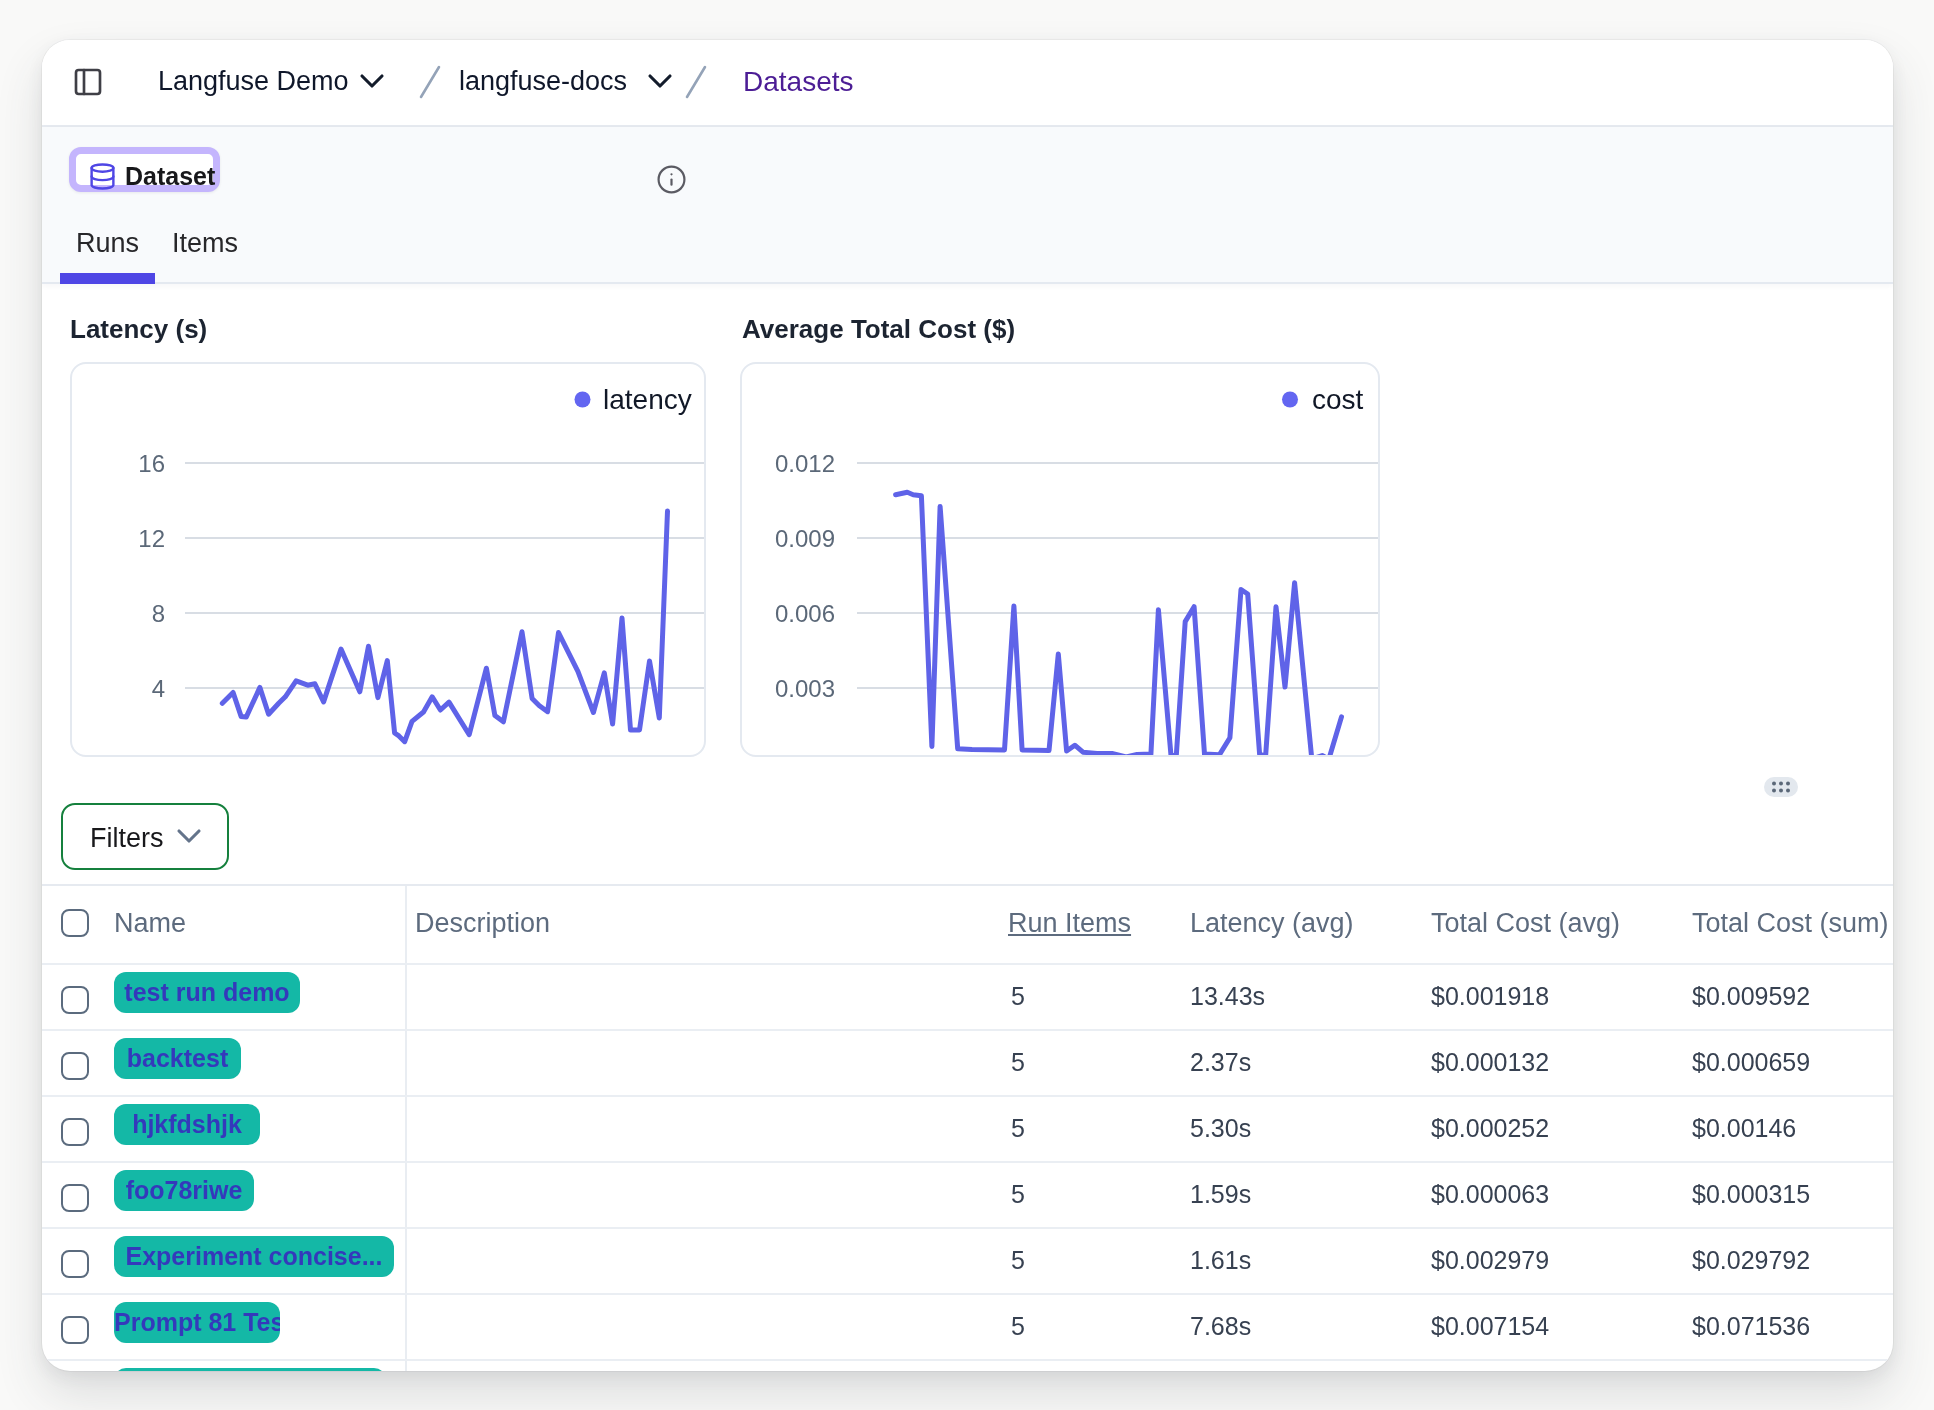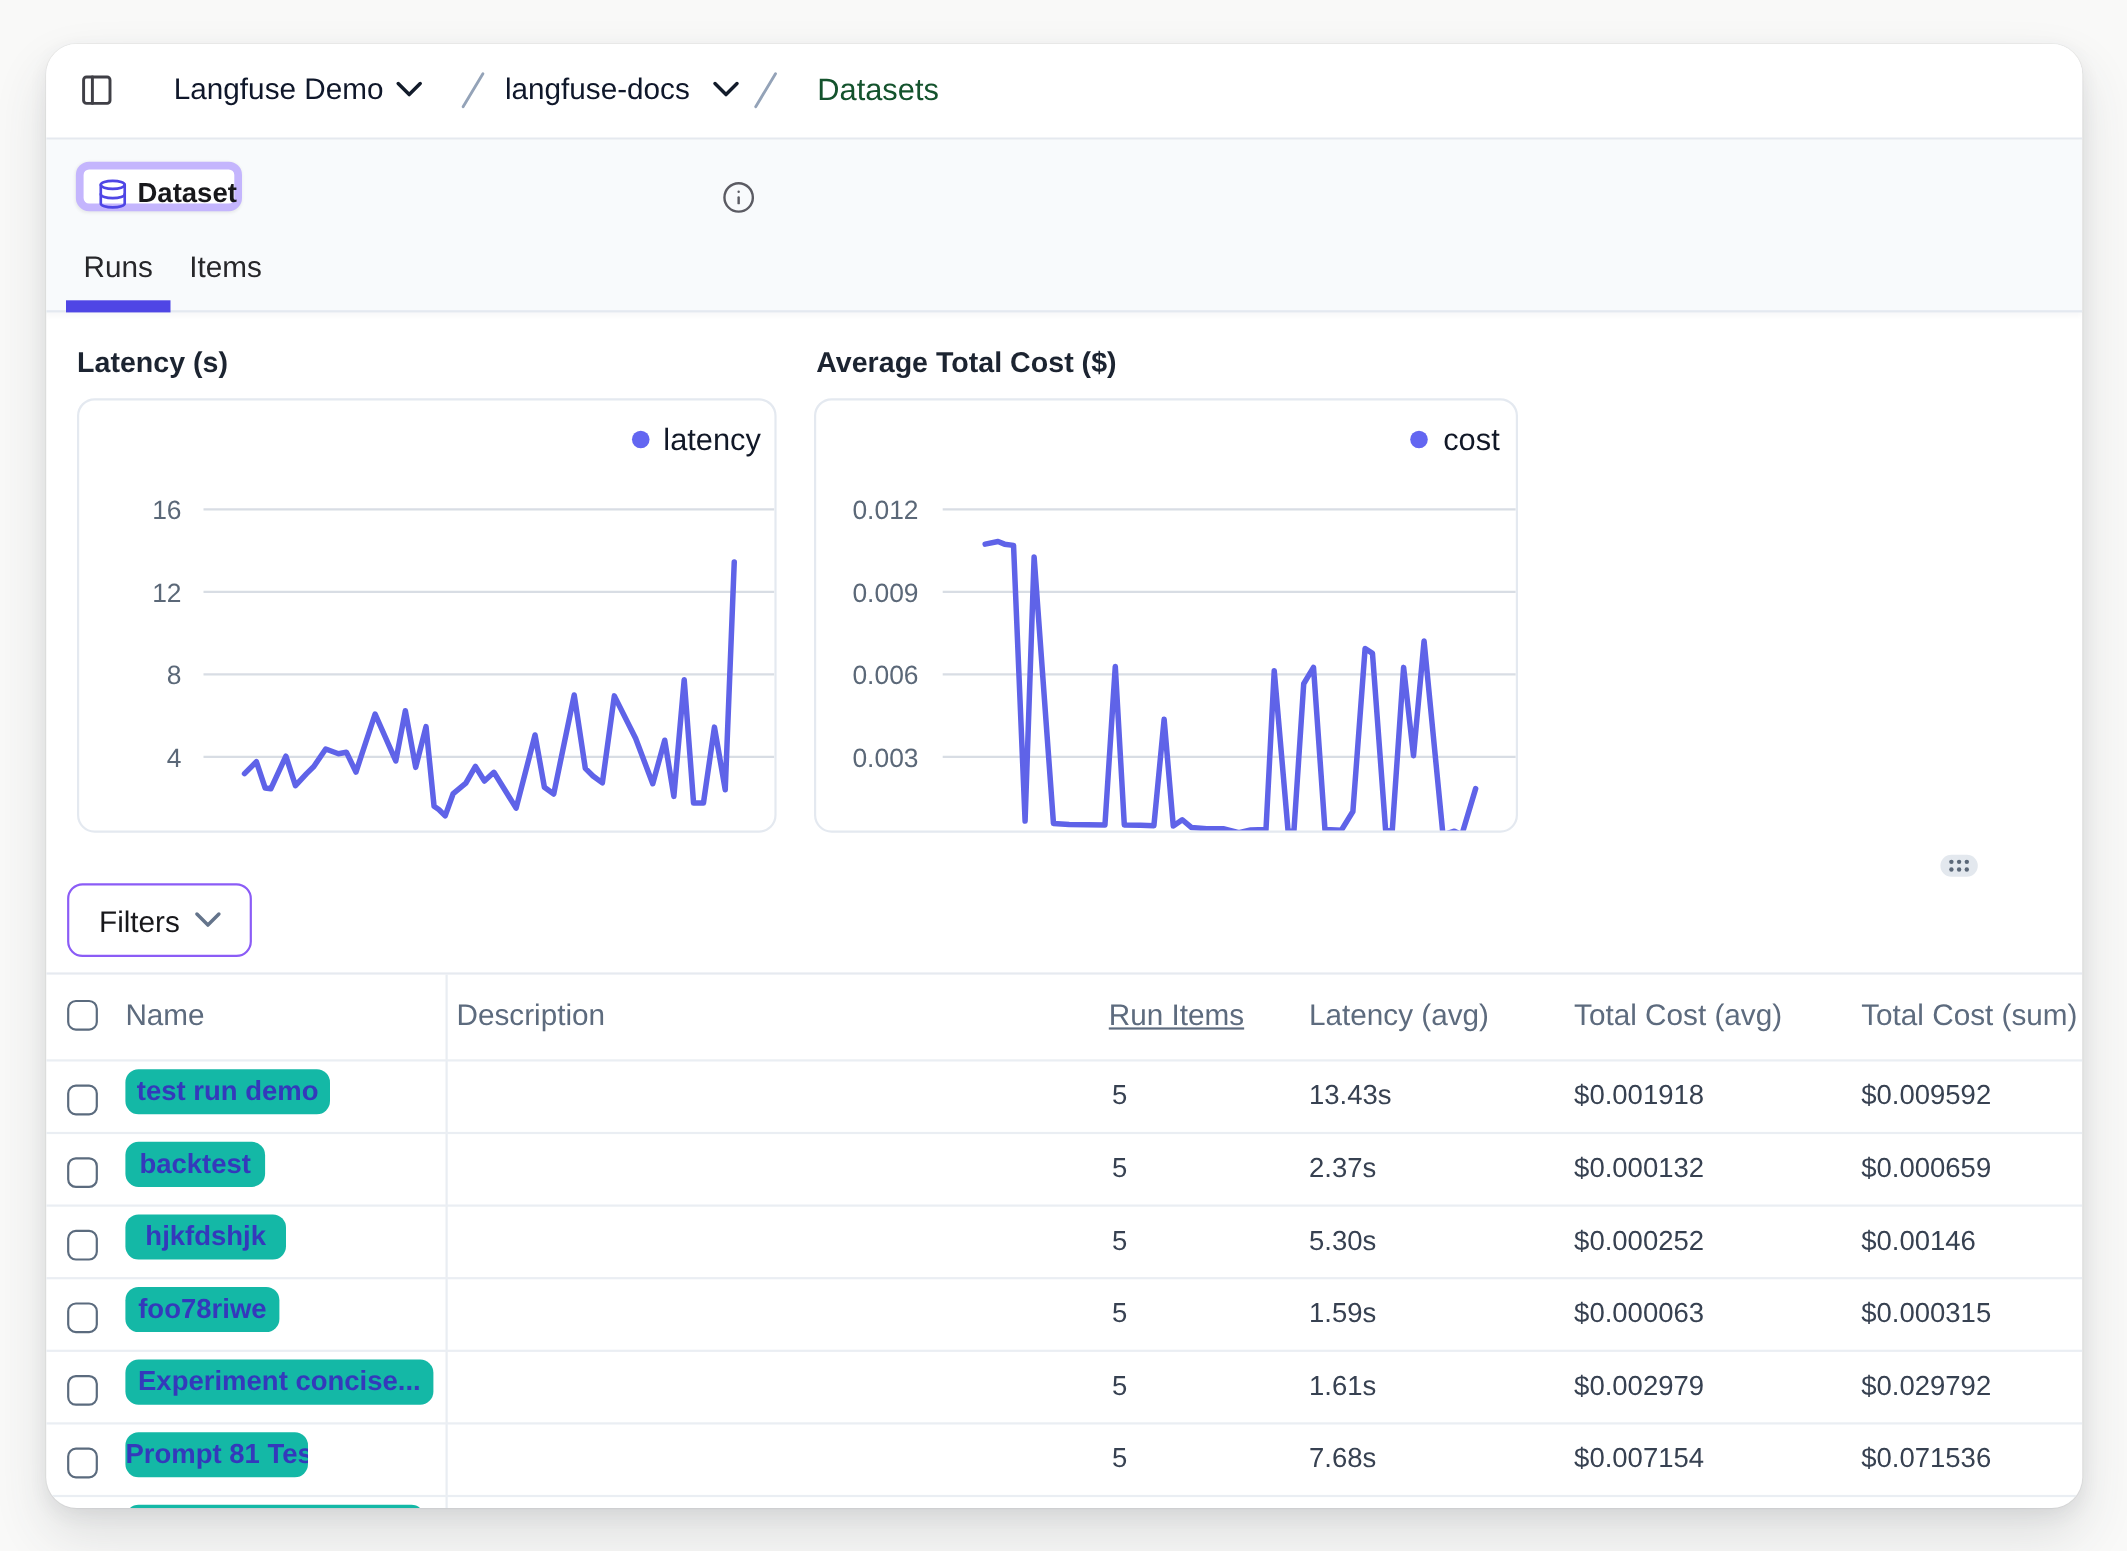--- a/index.html
+++ b/index.html
@@ -6,33 +6,33 @@
   html,body { width:1934px; height:1410px; background:#f9f9f8; font-family:"Liberation Sans", sans-serif; overflow:hidden; }
   .card {
     position:absolute; left:42px; top:40px; width:1851px; height:1331px;
     background:#ffffff; border-radius:28px; overflow:hidden;
     box-shadow: 0 24px 48px rgba(60,64,72,0.14), 0 6px 16px rgba(60,64,72,0.08), 0 0 0 1px rgba(0,0,0,0.04);
   }
   .abs { position:absolute; }
   
   .topbar { position:absolute; left:0; top:0; width:100%; height:87px; background:#fff; border-bottom:2px solid #e6eaf0; }
   .crumb-dark { color:#0f172a; font-size:27px; font-weight:500; white-space:nowrap; }
-  .crumb-gray { color:#14532d; font-size:28px; font-weight:500; white-space:nowrap; }
+  .crumb-gray { color:#4c1d95; font-size:28px; font-weight:500; white-space:nowrap; }
   
   .band { position:absolute; left:0; top:87px; width:100%; height:157px; background:#f8fafc; border-bottom:2px solid #e4e9f0; box-shadow:0 2px 6px rgba(15,23,42,0.04); }
   .dbadge { position:absolute; left:27px; top:107px; width:151px; height:45px; background:#fff; border:7px solid #c4b5fd; border-radius:12px; box-shadow:0 1px 3px rgba(0,0,0,0.07); }
   .dbadge-text { position:absolute; left:49px; top:8px; font-size:25px; font-weight:700; color:#18181b; line-height:29px; white-space:nowrap; }
   .dstitle { position:absolute; left:186px; top:110px; font-size:35px; font-weight:700; color:#27272a; letter-spacing:-0.3px; line-height:44px; white-space:nowrap; }
   .tab { position:absolute; font-size:27px; font-weight:500; color:#27272a; text-align:center; line-height:33px; white-space:nowrap; }
   .tab-underline { position:absolute; left:18px; top:233px; width:95px; height:11px; background:#4f46e5; }
   
   .sect-title { position:absolute; font-size:26px; font-weight:700; color:#1c2431; line-height:34px; white-space:nowrap; }
   .chartcard { position:absolute; top:322px; height:395px; background:#fff; border:2px solid #e4e9f0; border-radius:16px; }
   
-  .filters { position:absolute; left:19px; top:763px; width:168px; height:67px; background:#fff; border:2px solid #8b5cf6; border-radius:14px; }
+  .filters { position:absolute; left:19px; top:763px; width:168px; height:67px; background:#fff; border:2px solid #15803d; border-radius:14px; }
   .handle { position:absolute; left:1722px; top:737px; width:34px; height:20px; background:#e3e8ee; border-radius:10px; }
   
   .thead-border { position:absolute; left:0; top:844px; width:100%; height:0; border-top:2px solid #e6eaf0; }
   .vsep { position:absolute; left:363px; top:846px; width:0; height:485px; border-left:2px solid #e9edf2; }
   .th { position:absolute; font-size:27px; font-weight:500; color:#5d6b7e; line-height:31px; white-space:nowrap; }
   .td { position:absolute; font-size:25px; font-weight:400; color:#374151; line-height:30px; white-space:nowrap; }
   .rowline { position:absolute; left:0; width:100%; height:0; border-top:2px solid #eaeef3; }
   .cb { position:absolute; left:19px; width:28px; height:28px; border:2px solid #5b6b7e; border-radius:8px; background:#fff; }
   .badge { position:absolute; height:41px; background:#14b8a6; border-radius:12px; font-size:25px; font-weight:700; color:#3439bb; text-align:center; line-height:41px; white-space:nowrap; overflow:hidden; }
 </style>

